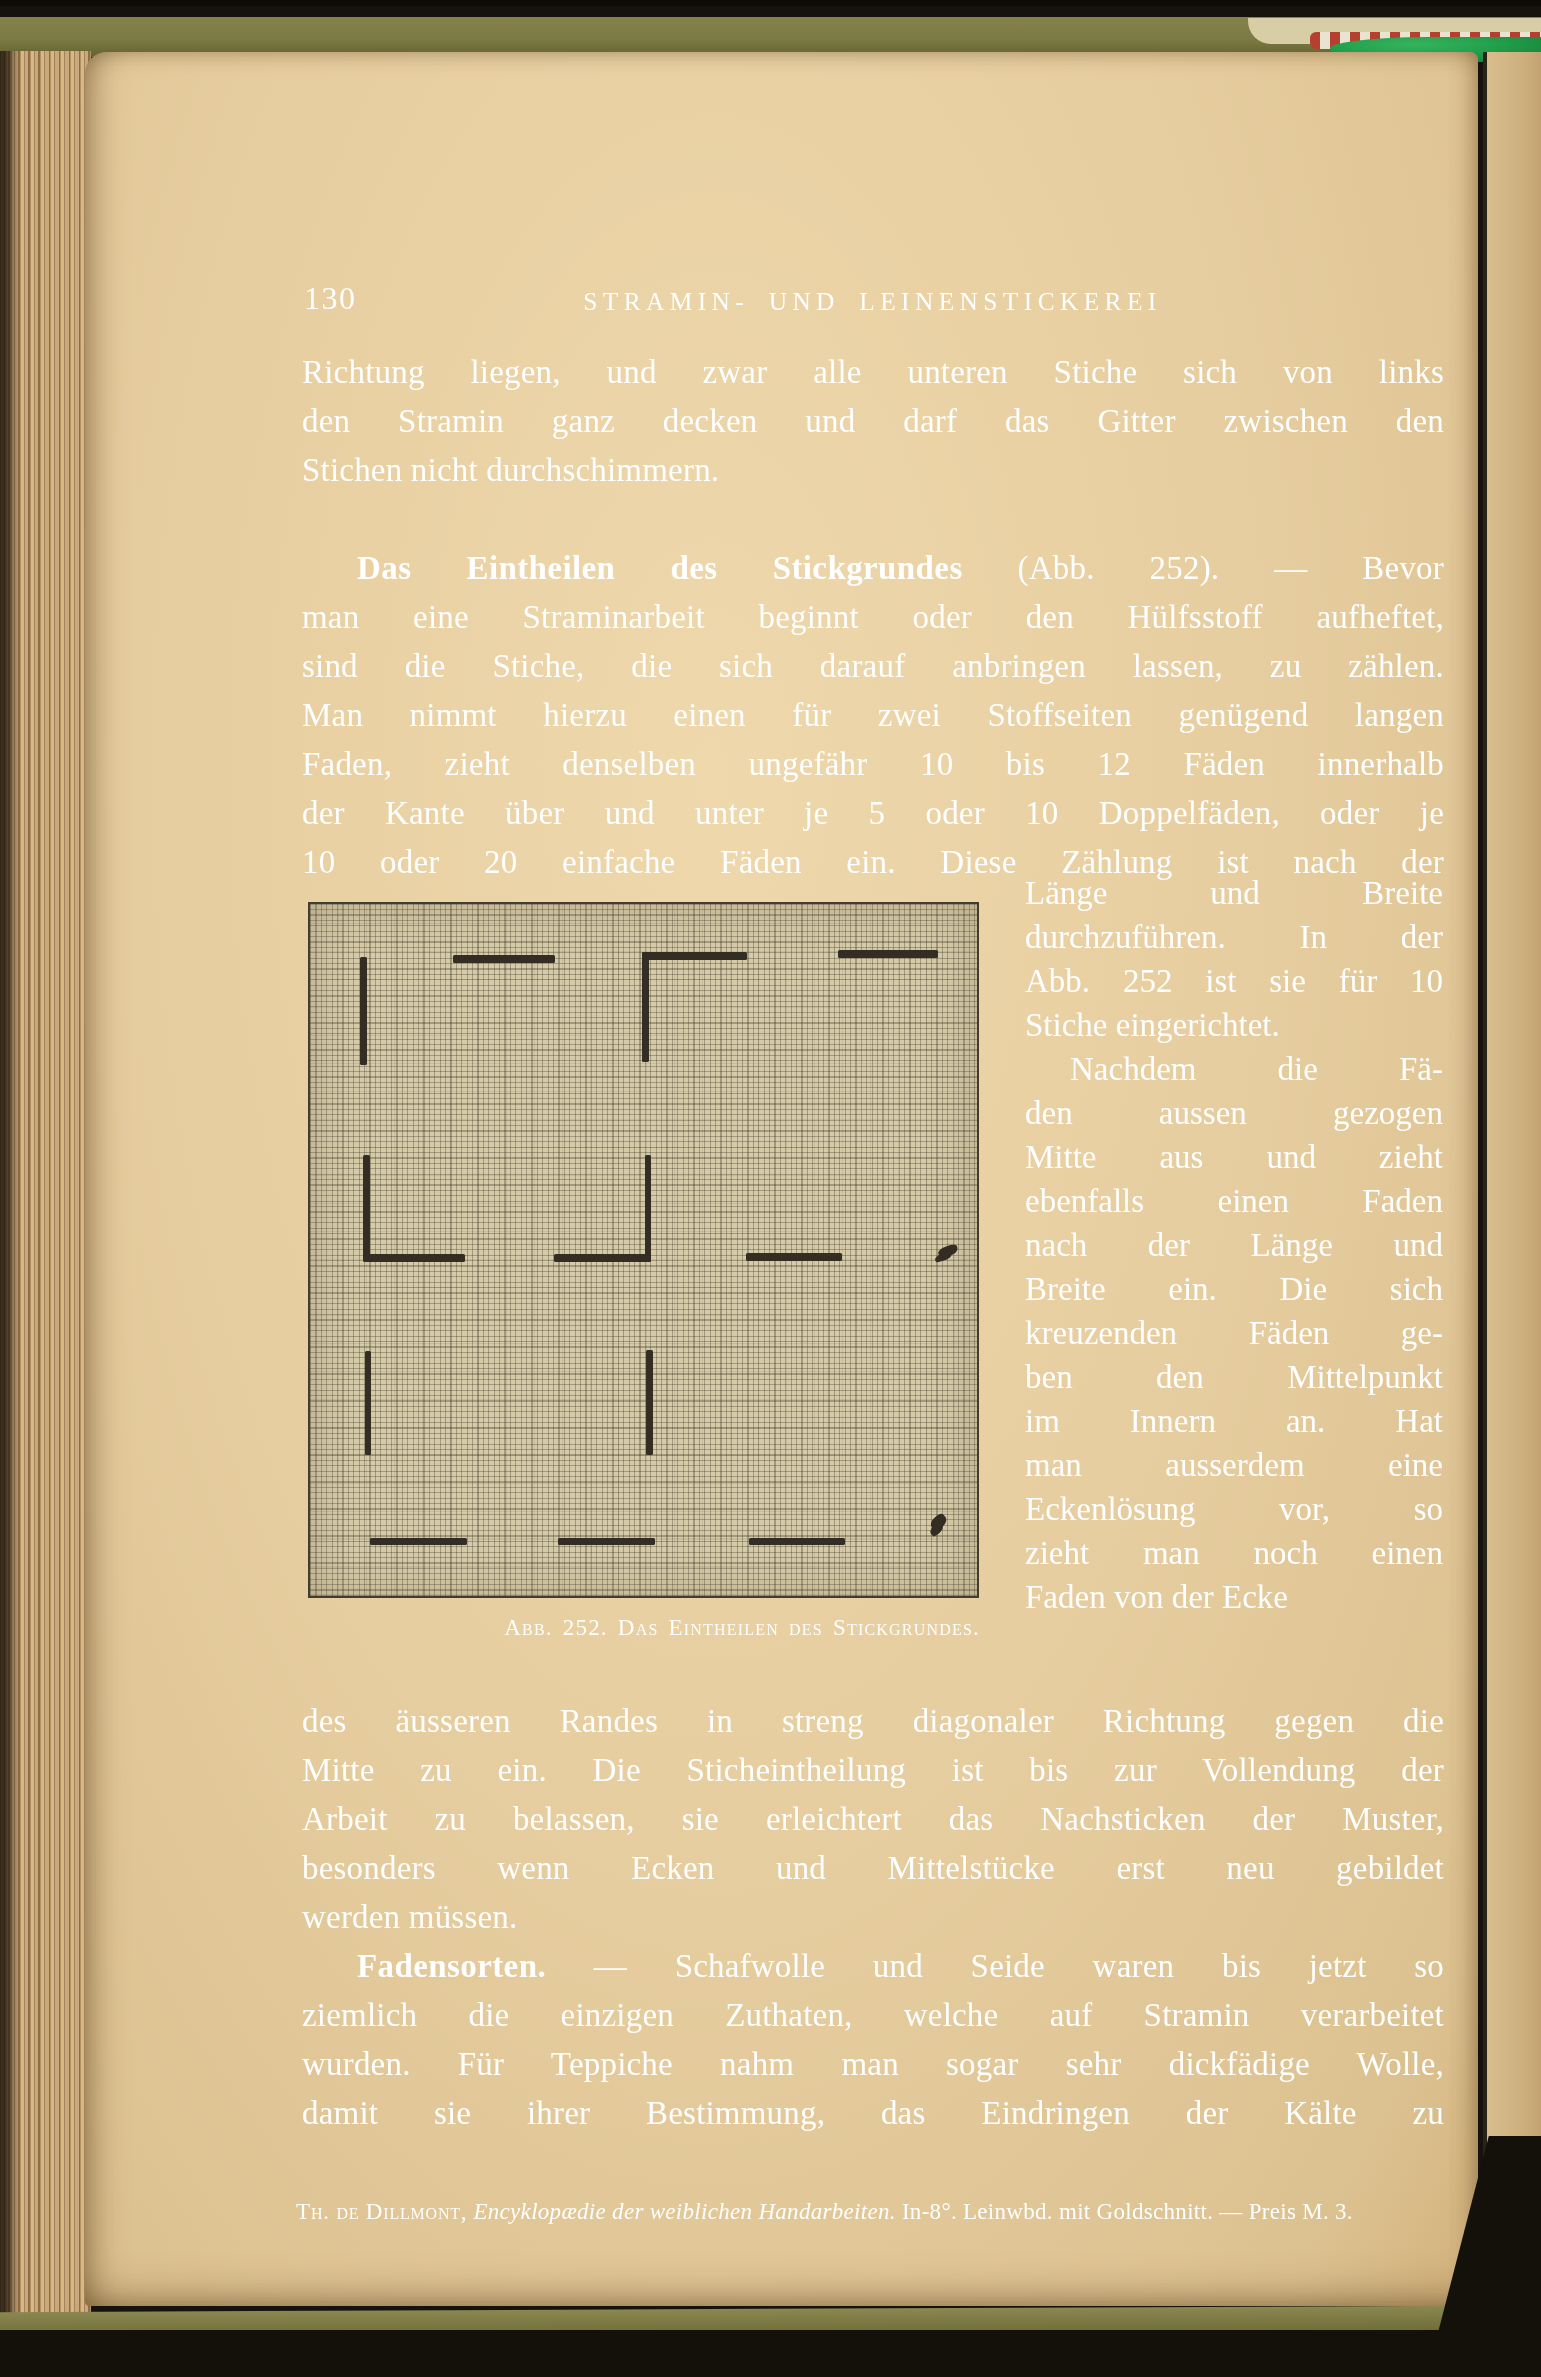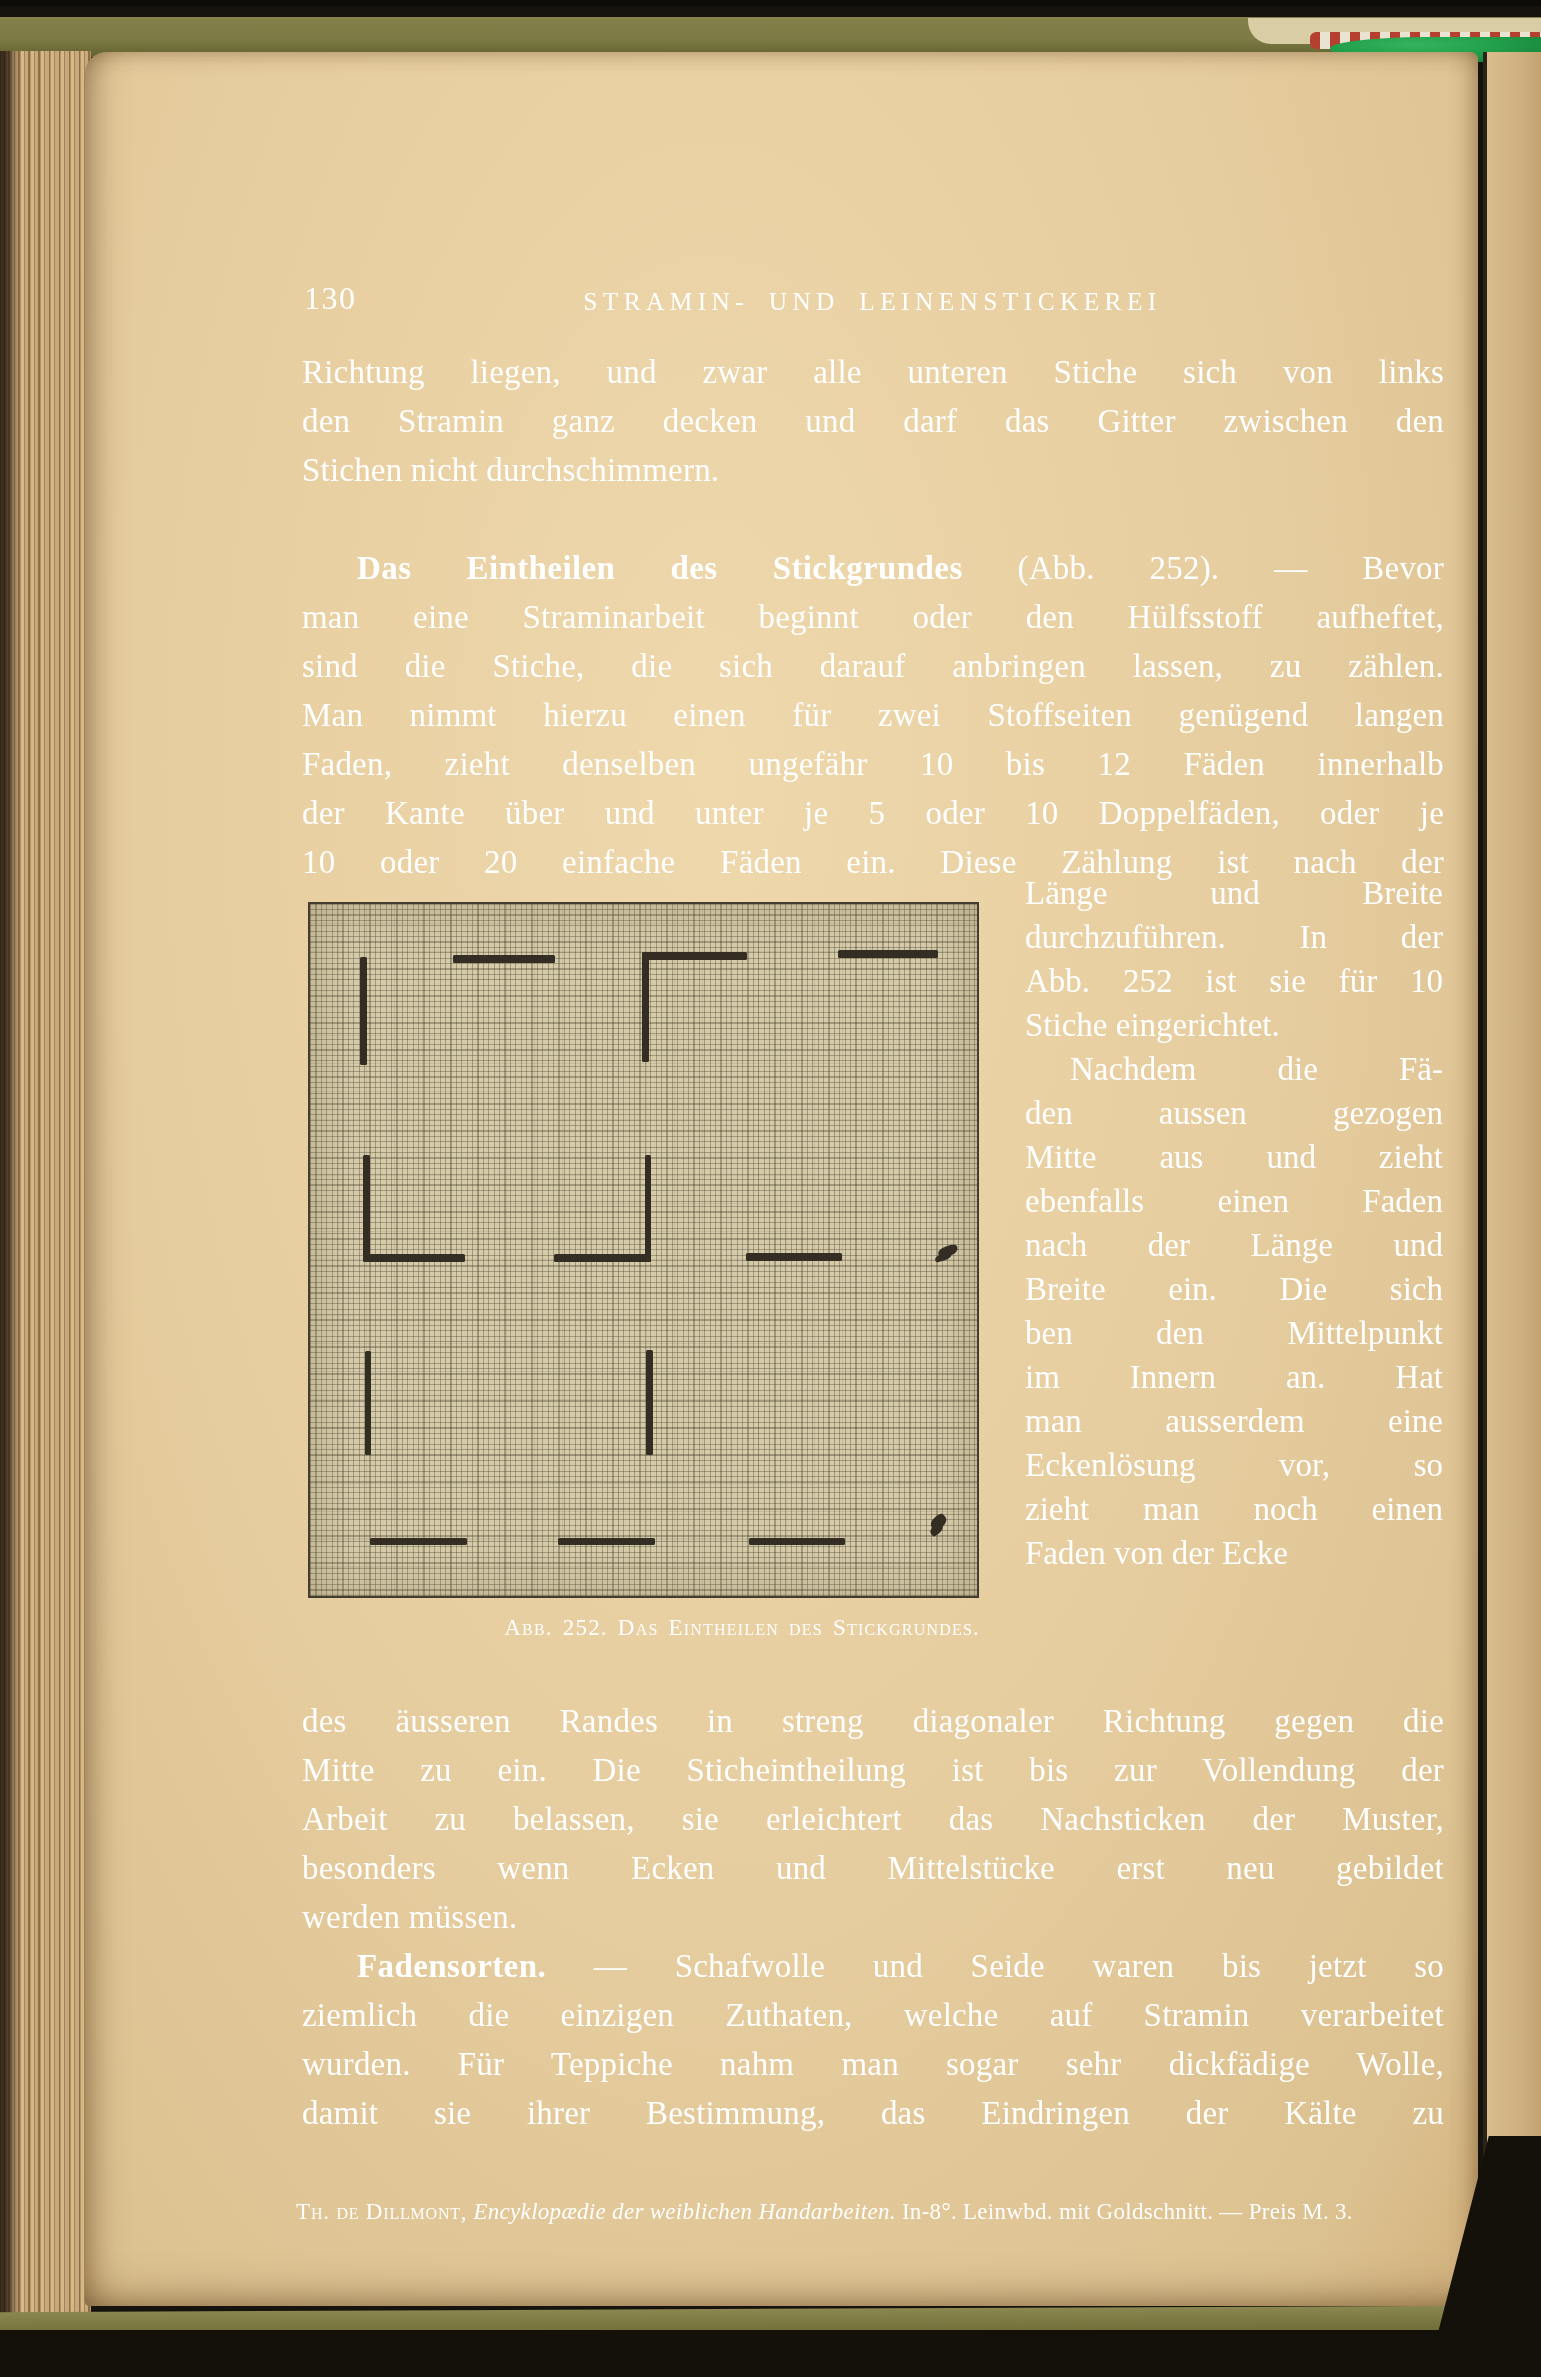--- a/index.html
+++ b/index.html
@@ -131,20 +131,21 @@
         <div class="line">Abb. 252 ist sie für 10</div>
         <div class="line last">Stiche eingerichtet.</div>
       </div>
     <div class="line indent-first" style="text-align:justify;text-align-last:justify;">Nachdem die Fä-</div>
     <div class="lines">
         <div class="line">den aussen gezogen</div>
         <div class="line">Mitte aus und zieht</div>
         <div class="line">ebenfalls einen Faden</div>
         <div class="line">nach der Länge und</div>
         <div class="line">Breite ein.  Die sich</div>
+        <div class="line">kreuzenden Fäden ge-</div>
         <div class="line">ben den Mittelpunkt</div>
         <div class="line">im Innern an.  Hat</div>
         <div class="line">man ausserdem eine</div>
         <div class="line">Eckenlösung vor, so</div>
         <div class="line">zieht man noch einen</div>
         <div class="line last">Faden von der Ecke</div>
       </div>
   </div>
 
   <div class="abs body-text lines" style="left:302px;top:1691px;width:1142px;">

